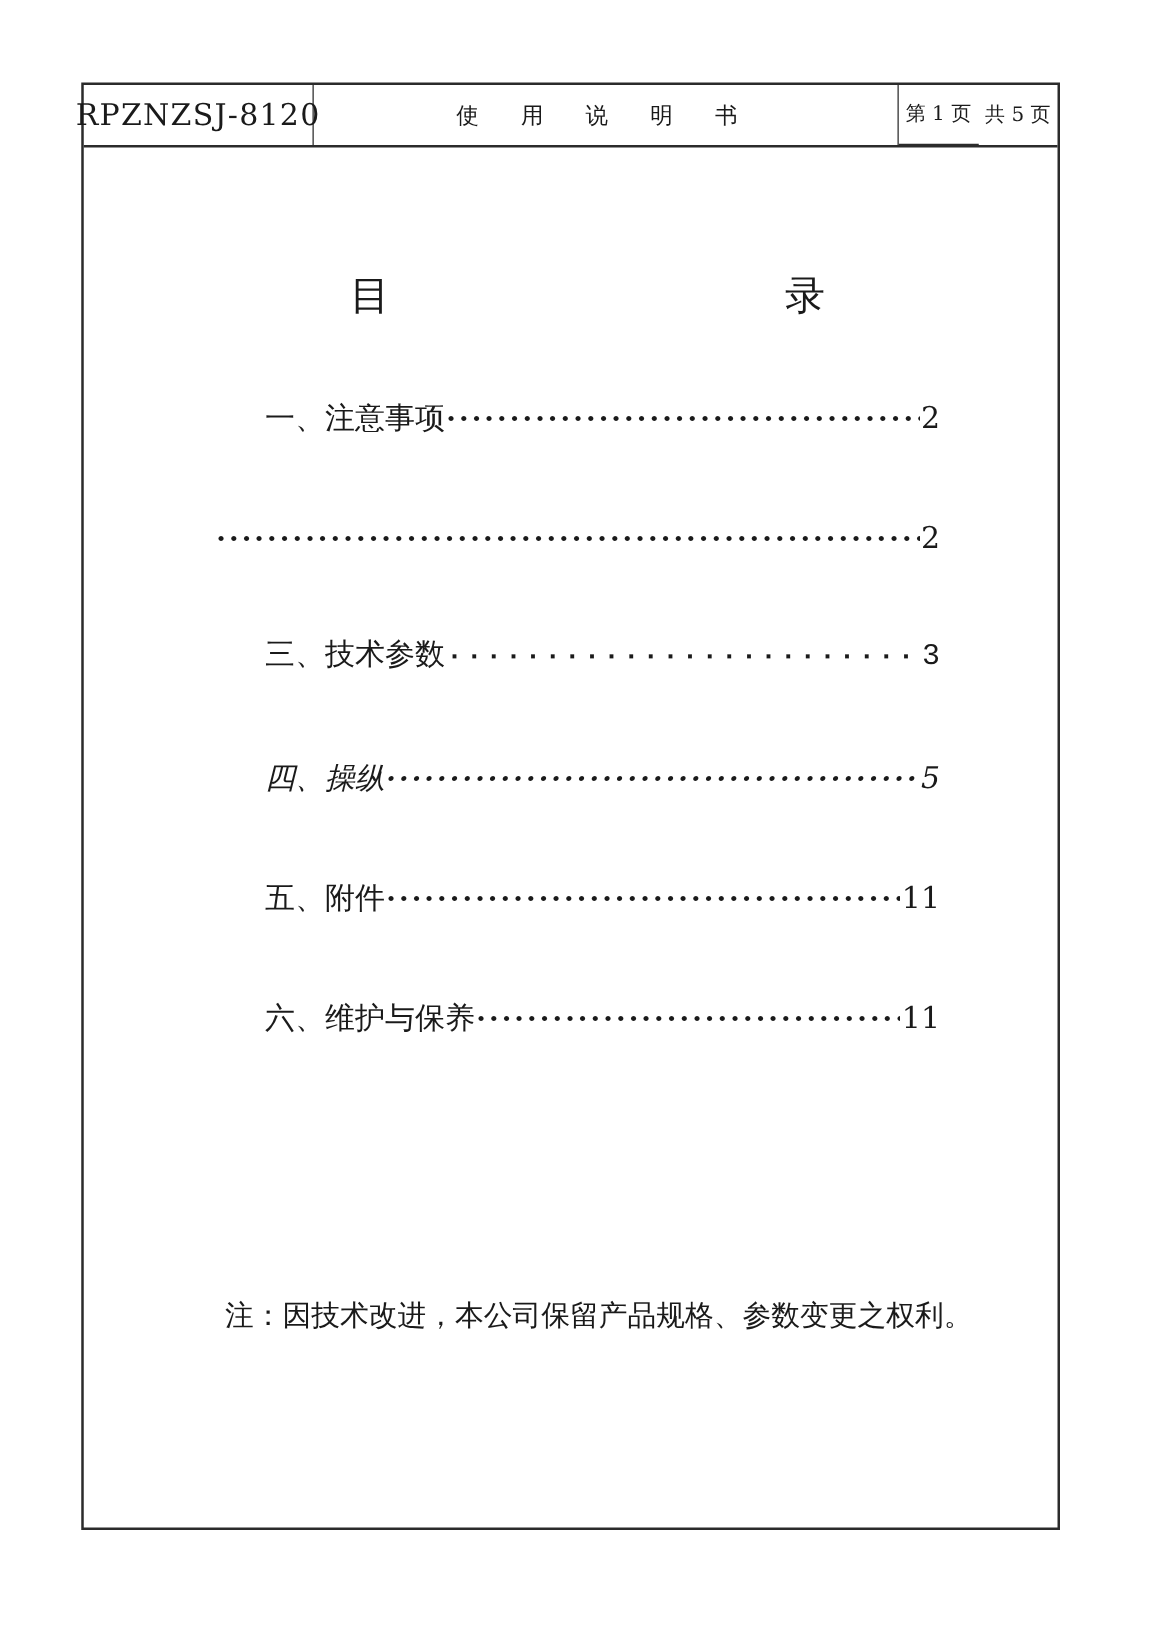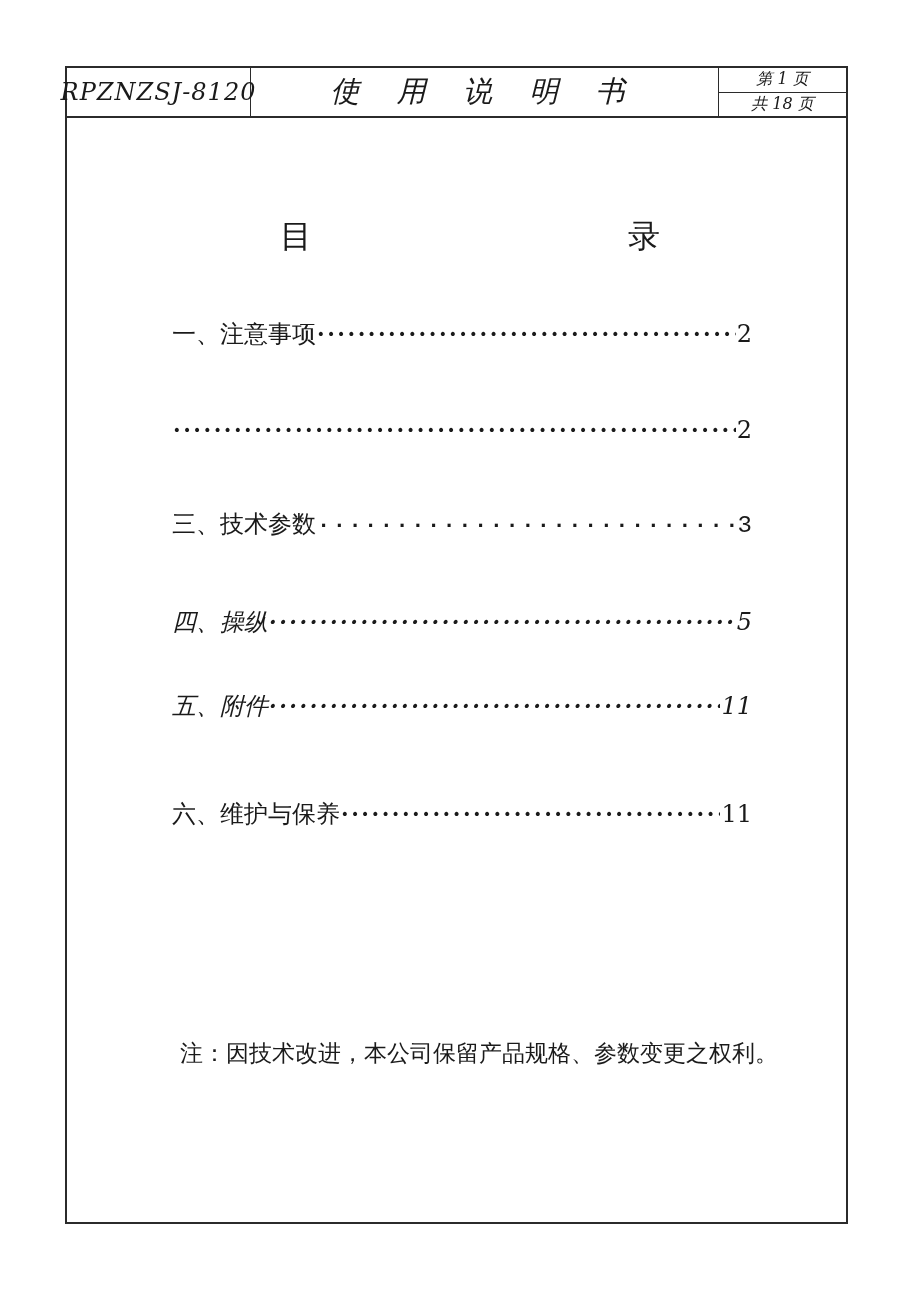--- a/index.html
+++ b/index.html
@@ -15,41 +15,40 @@
     left: 65px; top: 66px;
     width: 783px; height: 1158px;
     border: 2px solid #2b2b2b;
     background: #ffffff;
   }
   
   .hdr {
     display: flex;
     height: 50px;
     border-bottom: 2px solid #2b2b2b;
-    font-style: italic;
   }
   .hdr-code {
     width: 184px;
     border-right: 1px solid #2b2b2b;
     display: flex; align-items: center; justify-content: center;
     font-size: 24px;
     letter-spacing: 1px;
     white-space: nowrap;
   }
   .hdr-title {
     flex: 1;
     display: flex; align-items: center; justify-content: center;
-    font-size: 29px;
+    font-size: 18px;
     letter-spacing: 14px;
     white-space: nowrap;
   }
   .hdr-pages {
     width: 128px;
     border-left: 1px solid #2b2b2b;
-    display: flex; flex-direction: column;
+    display: flex; flex-direction: row;
   }
   .hdr-page-row {
     flex: 1;
     display: flex; align-items: center; justify-content: center;
     font-size: 16px;
     white-space: nowrap;
   }
   .hdr-page-row.first { border-bottom: 1px solid #2b2b2b; }
   
   .toc-title {
@@ -70,36 +69,36 @@
   .toc-row {
     position: absolute;
     left: 0;
     width: 580px; height: 32px;
     display: flex;
     align-items: baseline;
     font-size: 24px;
     line-height: 32px;
     cursor: default;
   }
-  .toc-row .label { white-space: nowrap; }
+  .toc-row .label { white-space: nowrap; margin-left: 40px; }
   .toc-row .dots {
     flex: 1;
     overflow: hidden;
     white-space: nowrap;
     letter-spacing: 2.5px;
     font-weight: bold;
     font-size: 22px;
     margin: 0 1px;
   }
   .toc-row .pg { white-space: nowrap; }
   .r0 { top: 0; }
   .r1 { top: 96px; }
   .r2 { top: 192px; font-family: Liberation Mono, monospace; }
   .r3 { top: 288px; font-style: italic; }
-  .r4 { top: 372px; font-style: italic; }
+  .r4 { top: 384px; }
   .r5 { top: 480px; }
   
   .footnote {
     position: absolute;
     left: 113px; top: 968px;
     width: 640px;
     font-size: 23px;
     line-height: 34px;
     white-space: nowrap;
   }
@@ -107,21 +106,21 @@
 </head>
 <body>
 
 <div class="sheet">
 
   <div class="hdr">
     <div class="hdr-code">RPZNZSJ-8120</div>
     <div class="hdr-title">使 用 说 明 书</div>
     <div class="hdr-pages">
       <div class="hdr-page-row first">第 1 页</div>
-      <div class="hdr-page-row">共 18 页</div>
+      <div class="hdr-page-row">共 5 页</div>
     </div>
   </div>
 
   <div class="toc-title">
     <span class="t-left">目</span>
     <span class="t-right">录</span>
   </div>
 
   <div class="toc-list">
 

